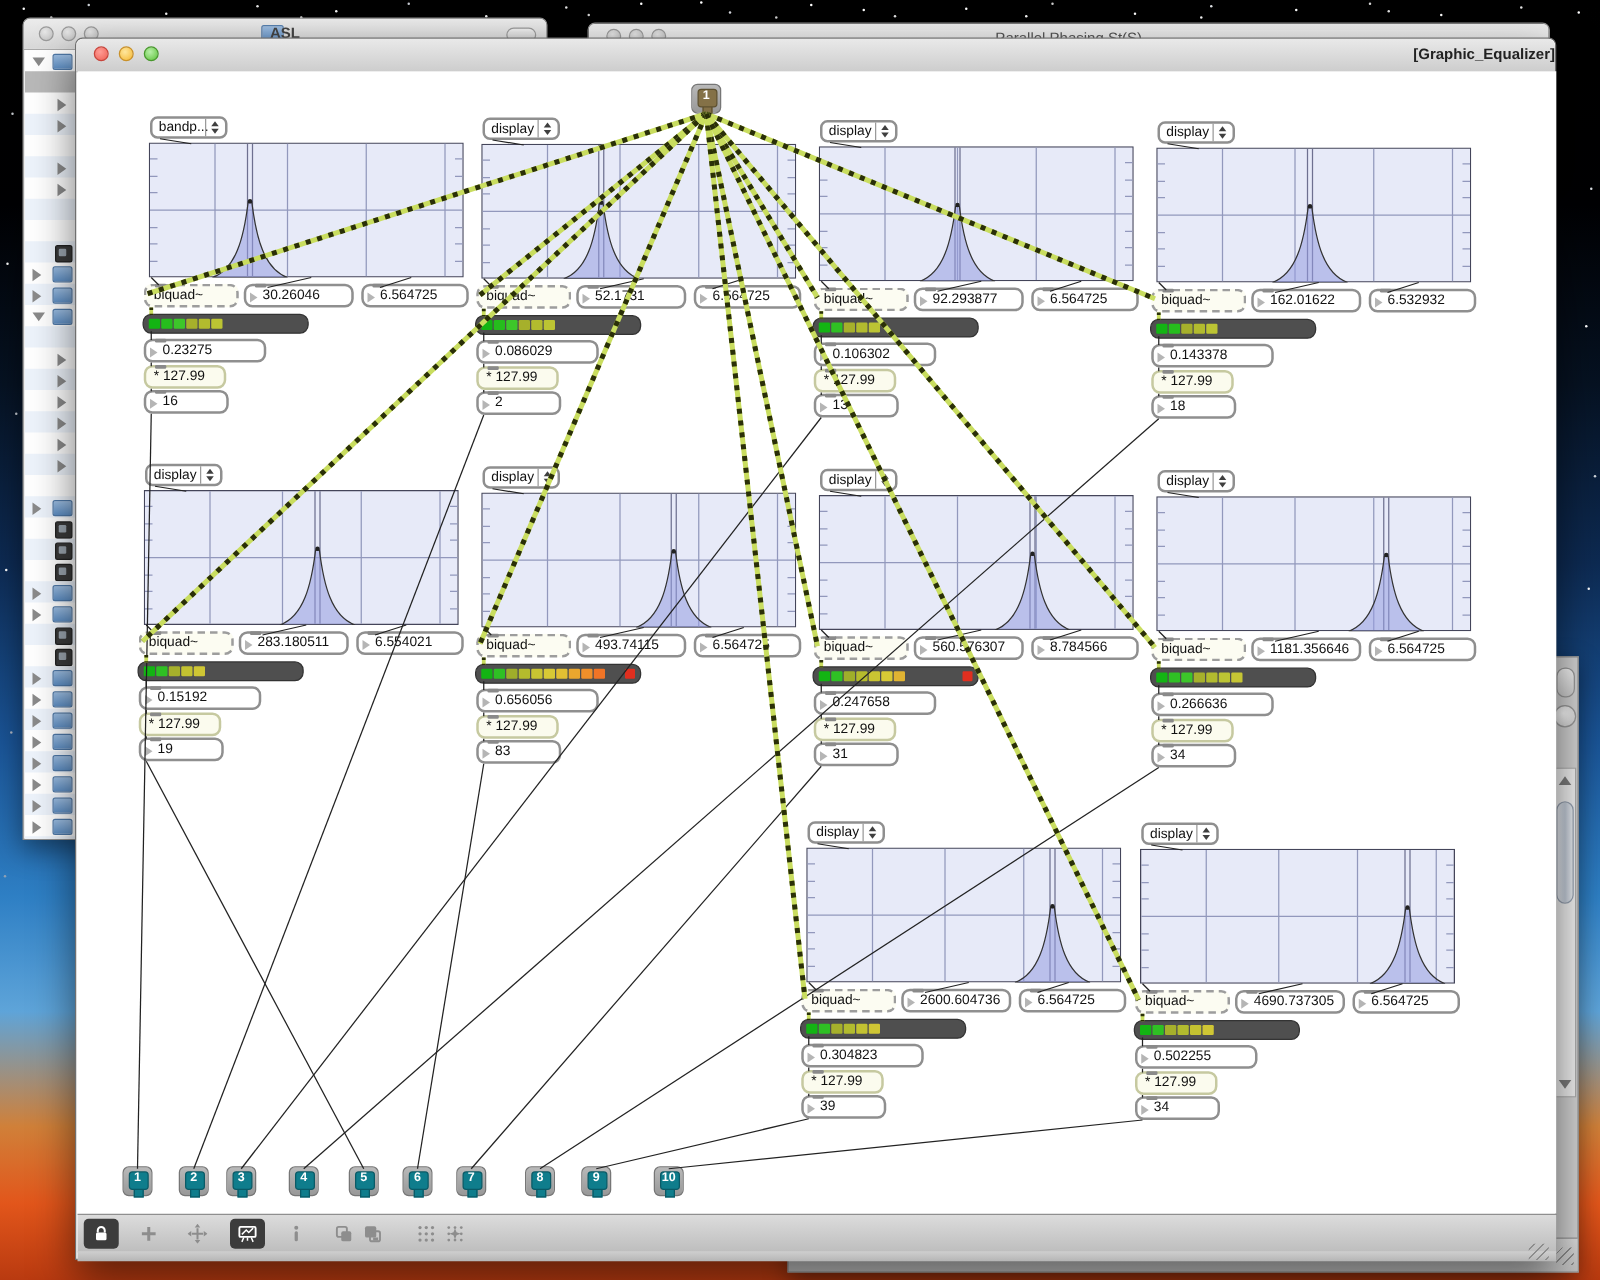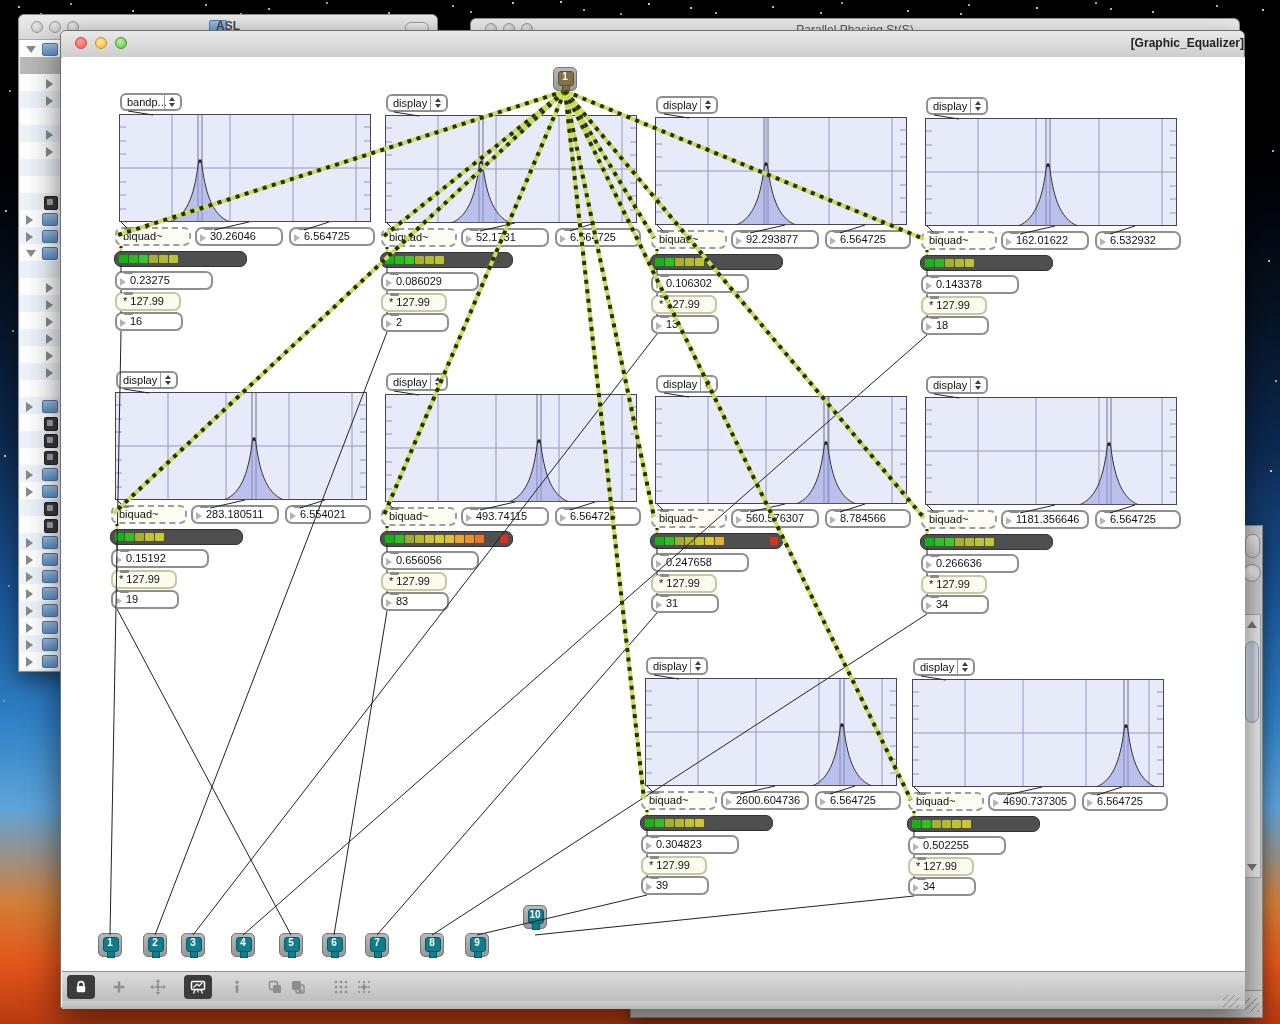--- a/index.html
+++ b/index.html
@@ -760,21 +760,21 @@
       <div class="key teal" style="left: 358px; top: 876px;">
         <span class="stem"></span>
         <span class="face"></span>
         <span class="num">8</span>
       </div>
       <div class="key teal" style="left: 403px; top: 876px;">
         <span class="stem"></span>
         <span class="face"></span>
         <span class="num">9</span>
       </div>
-      <div class="key teal" style="left: 461px; top: 848px;">
+      <div class="key teal" style="left: 461px; top: 876px;">
         <span class="stem"></span>
         <span class="face"></span>
         <span class="num">10</span>
       </div>
       <svg class="cords" width="1183" height="914">
         <line x1="66" y1="54" x2="91" y2="58" stroke="#222" stroke-width="1"></line>
         <line x1="59" y1="165" x2="65" y2="171" stroke="#222" stroke-width="1"></line>
         <line x1="187" y1="165" x2="152" y2="173" stroke="#222" stroke-width="1"></line>
         <line x1="267" y1="165" x2="242" y2="173" stroke="#222" stroke-width="1"></line>
         <line x1="59" y1="208" x2="59" y2="215" stroke="#222" stroke-width="1"></line>

